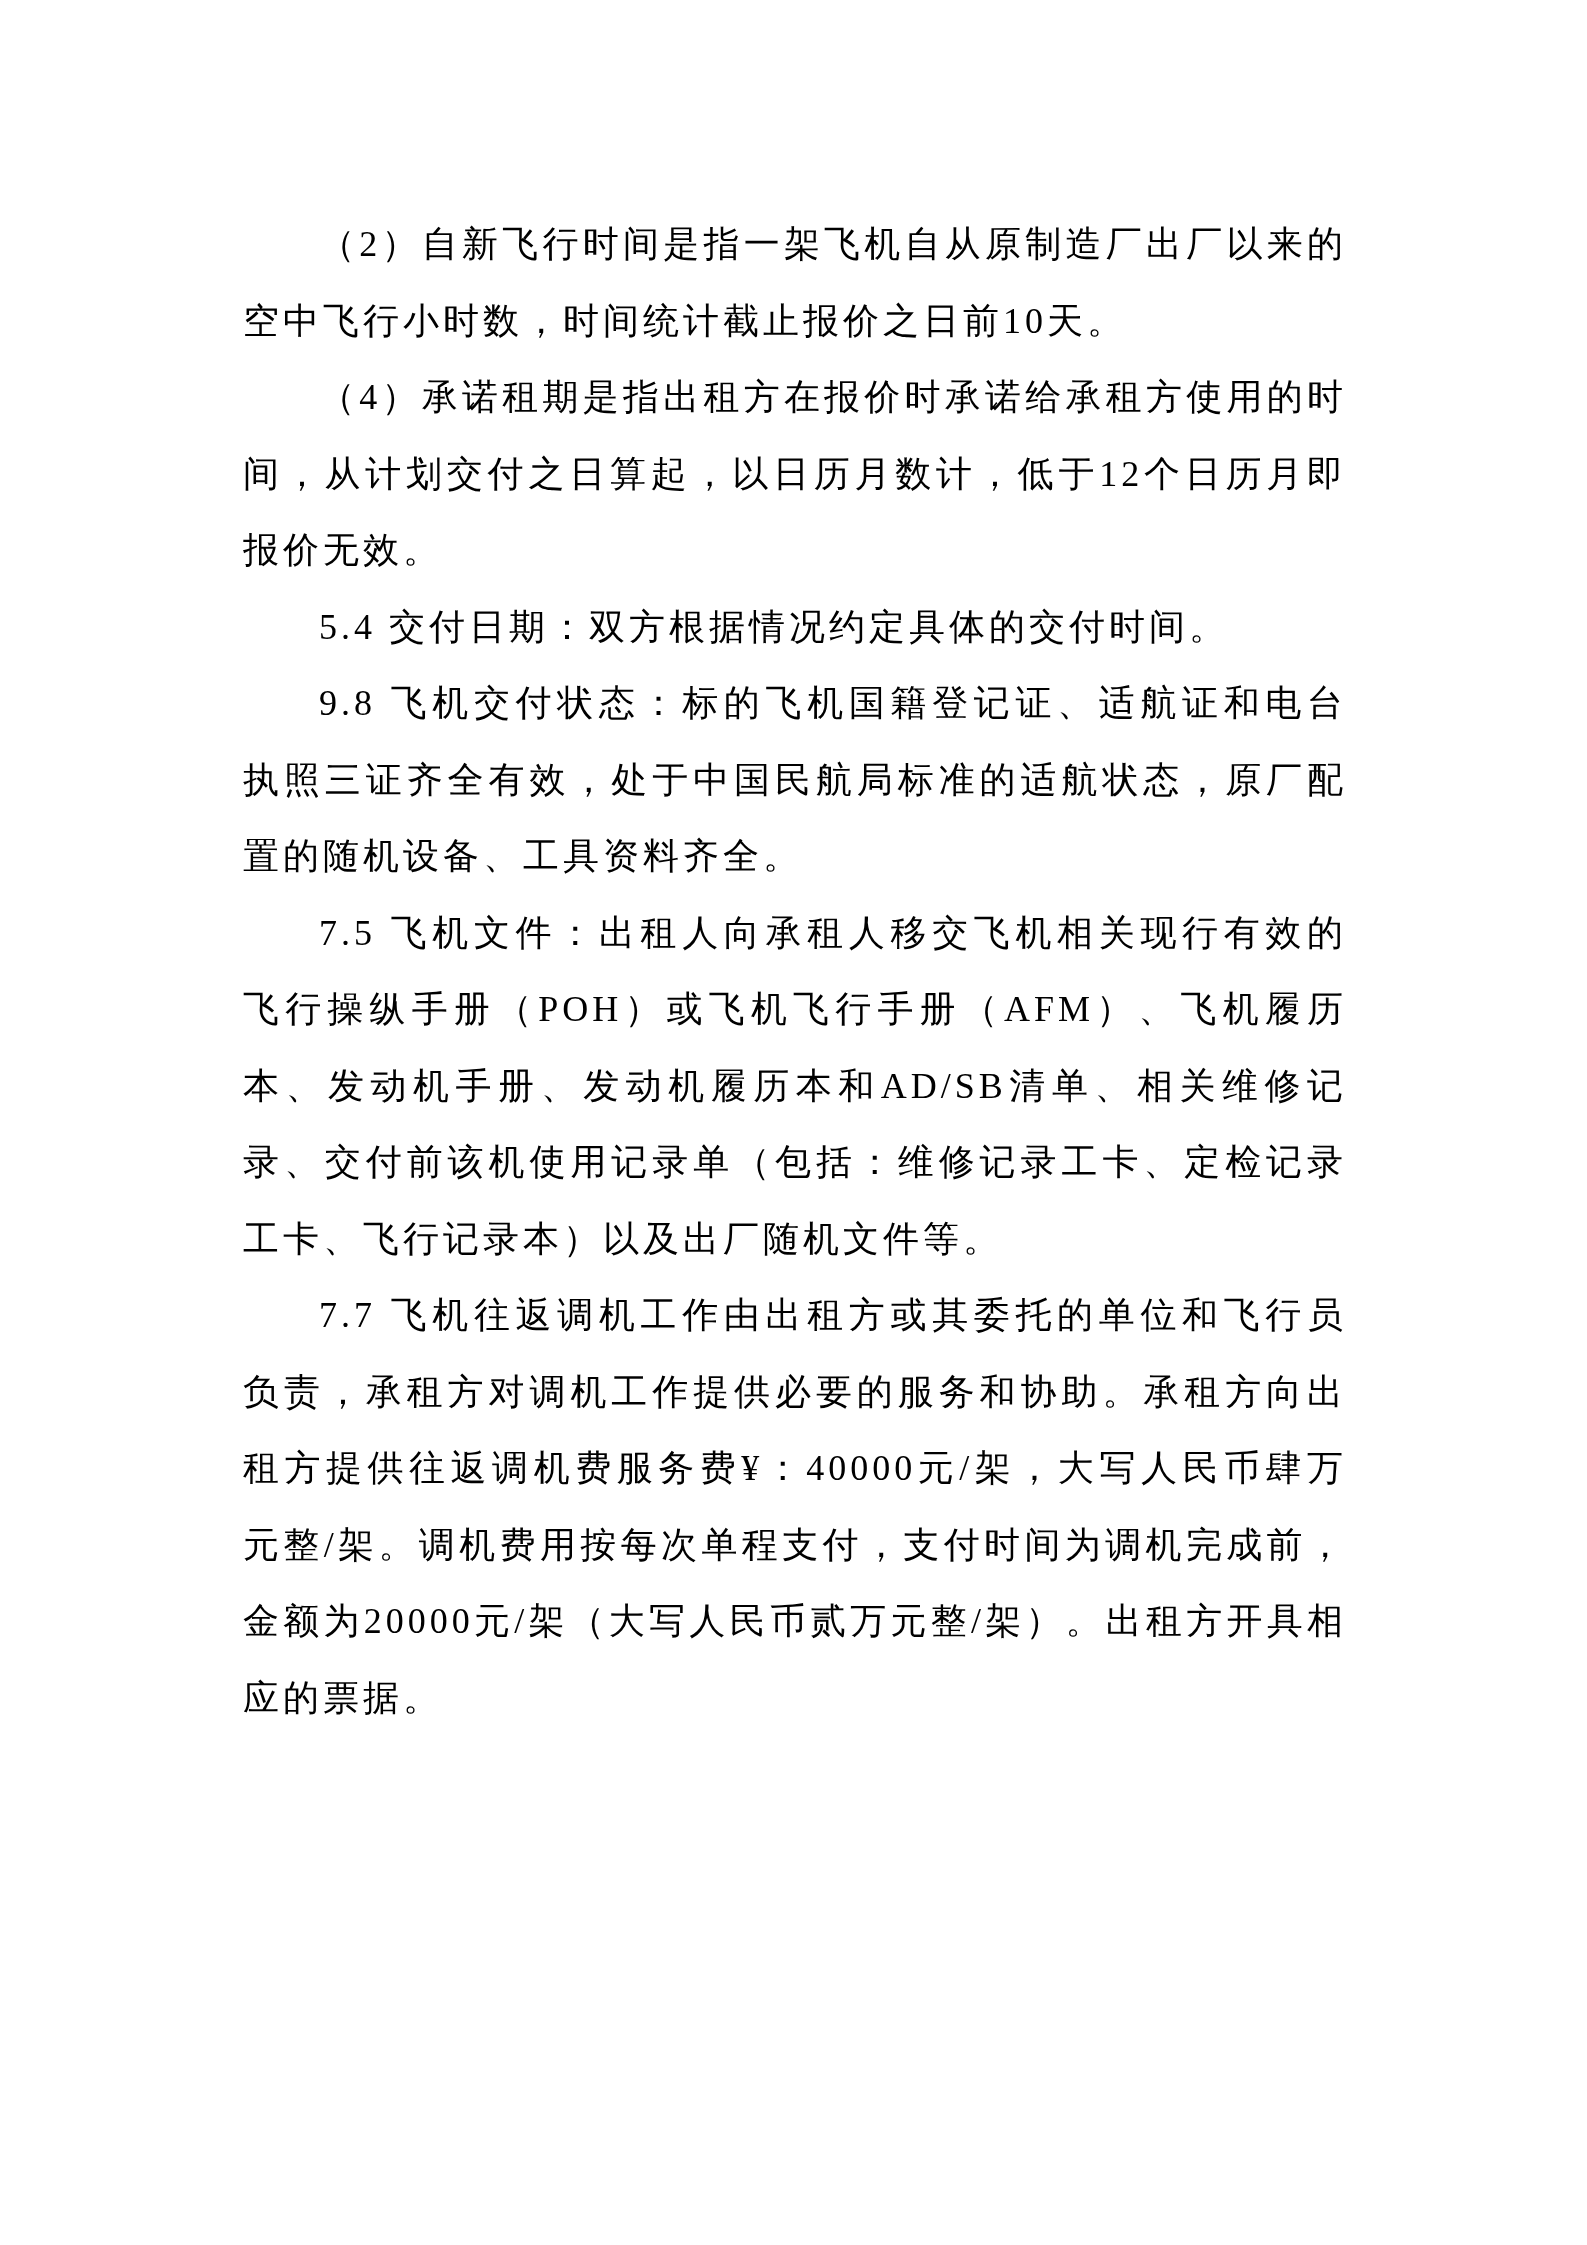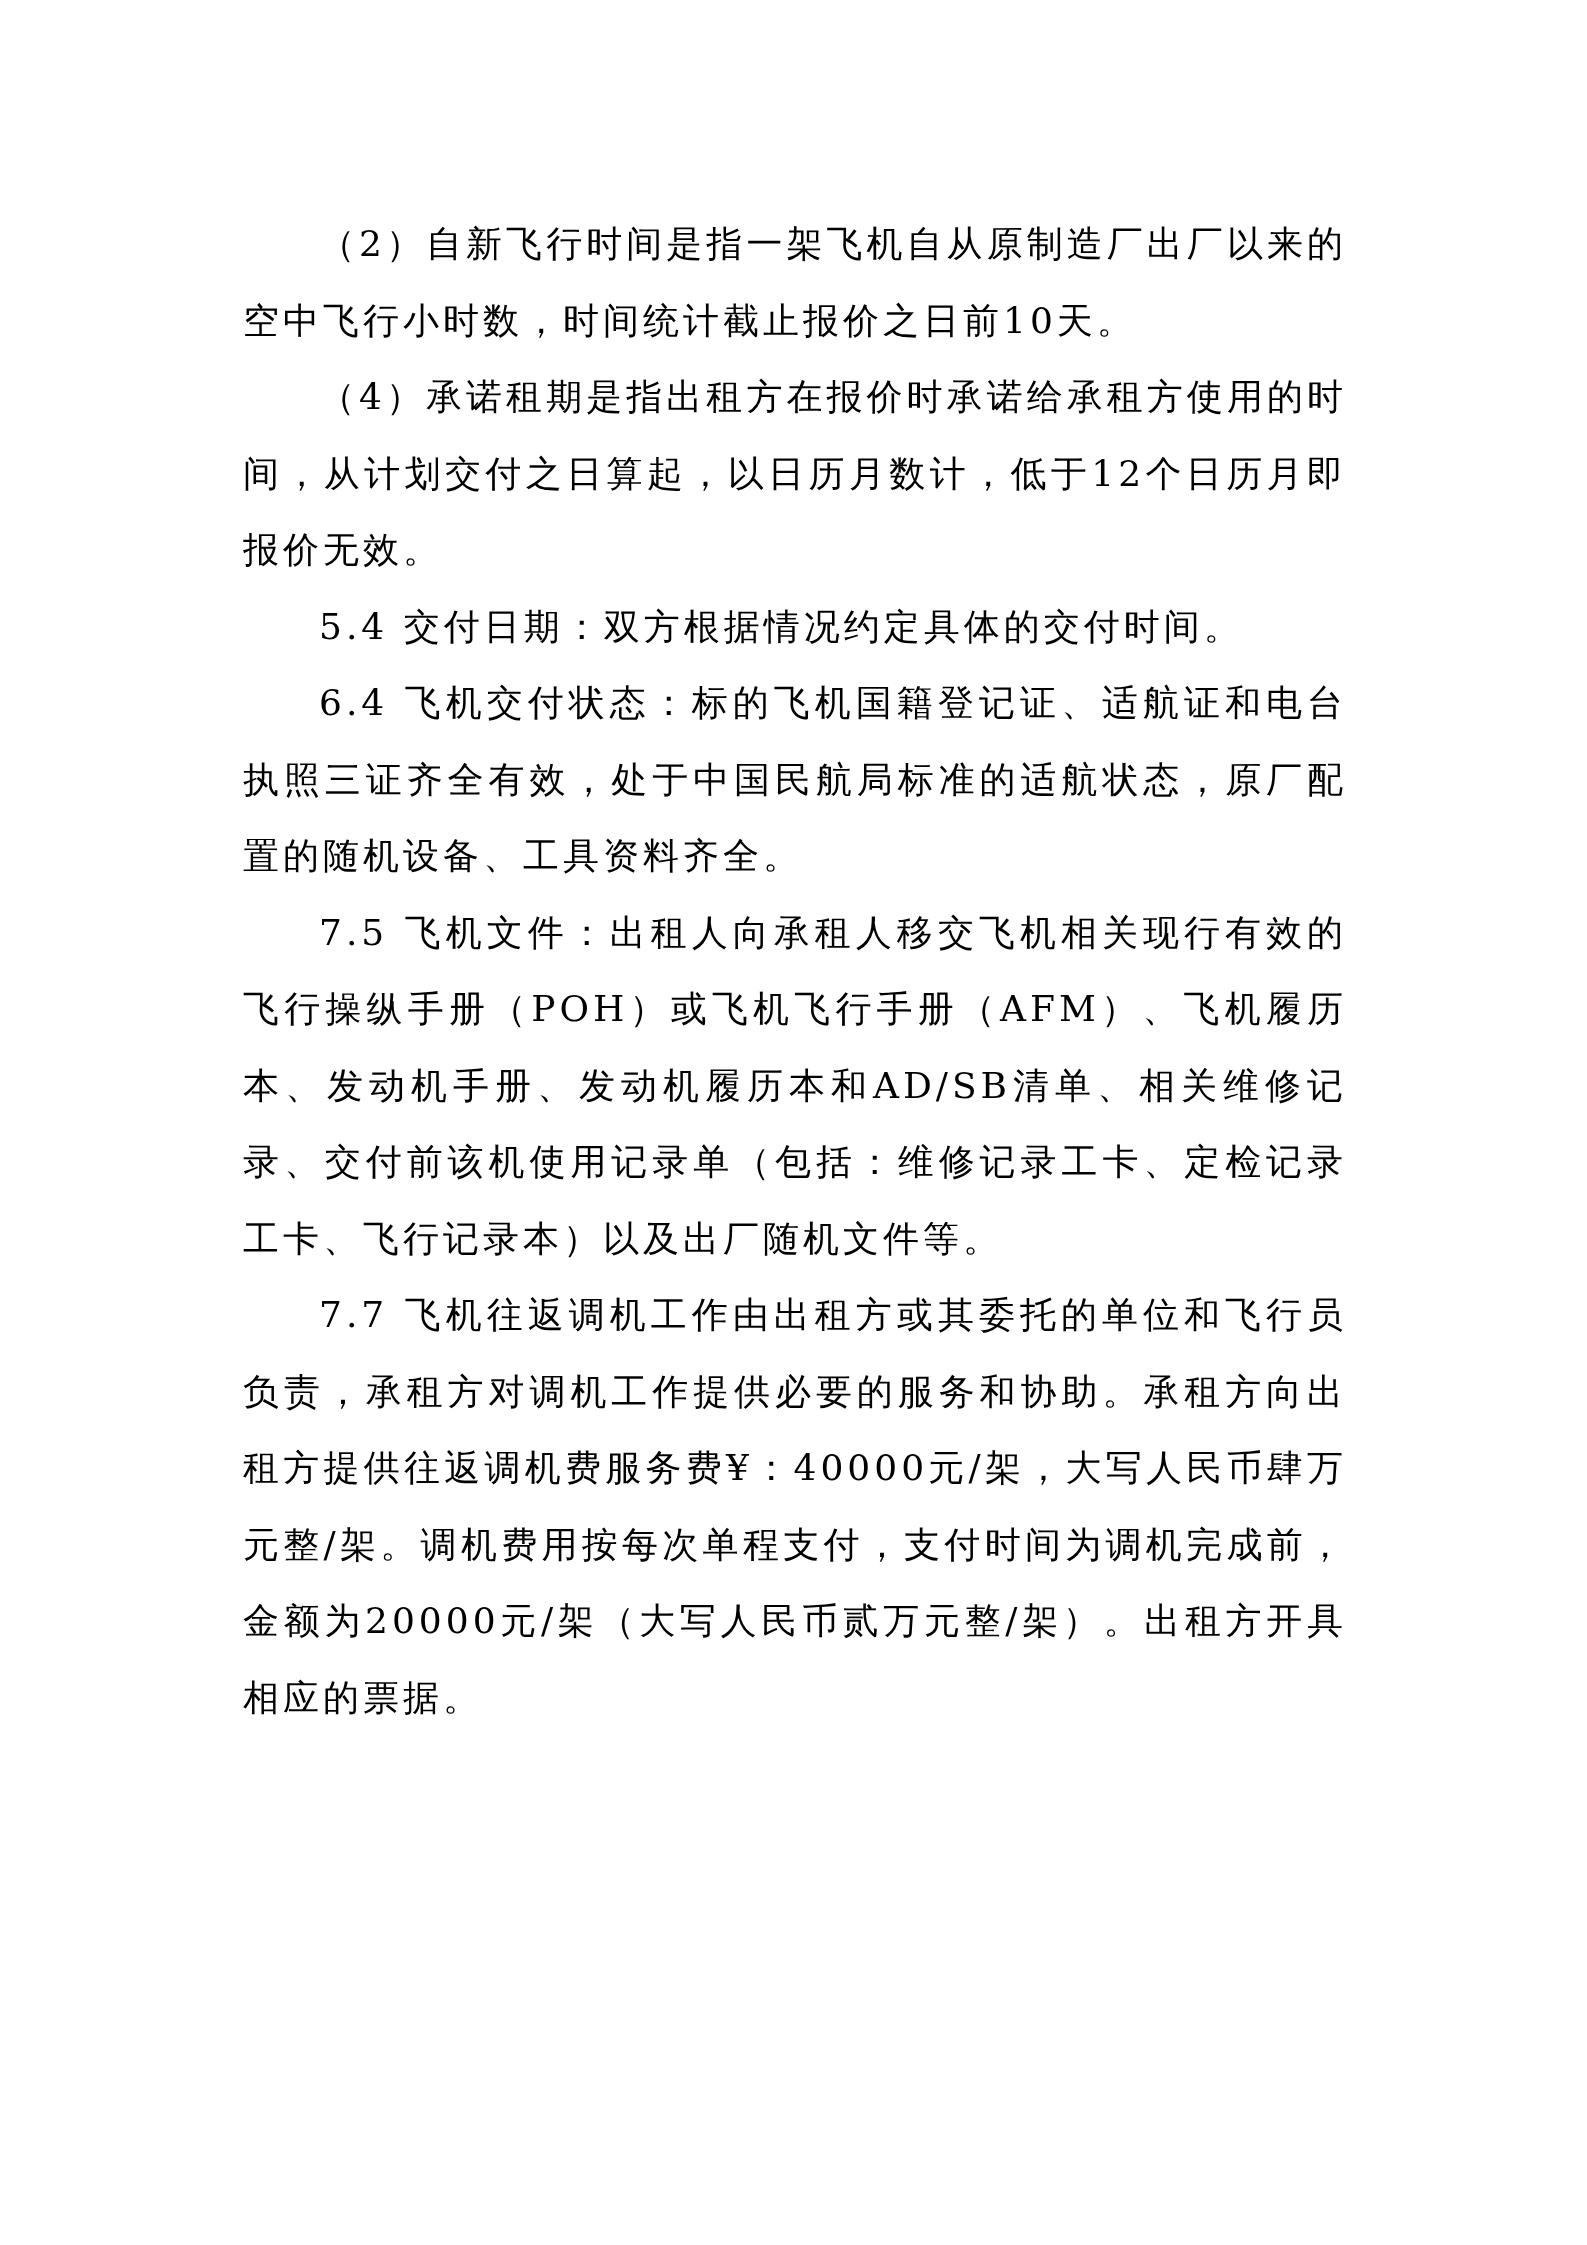--- a/index.html
+++ b/index.html
@@ -13,28 +13,28 @@
   }
   .para {
     margin: 0; padding: 0;
     font-size: 36px;
     line-height: 76.5px;
     letter-spacing: 4px;
     text-align: justify;
     text-align-last: left;
     word-break: break-all;
   }
-  .indent { text-indent: 76px; }
+  .indent { text-indent: 76px; font-family: Liberation Serif, serif; }
   .heading { text-indent: 76px; }
   .u { text-decoration: underline; text-underline-offset: 6px; text-decoration-thickness: 2px; }
 </style>
 </head>
 <body>
 
 <div class="page">
   <p class="para indent">（2）自新飞行时间是指一架飞机自从原制造厂出厂以来的空中飞行小时数，时间统计截止报价之日前10天。</p>
   <p class="para indent">（4）承诺租期是指出租方在报价时承诺给承租方使用的时间，从计划交付之日算起，以日历月数计，低于12个日历月即报价无效。</p>
   <p class="para indent">5.4 交付日期：双方根据情况约定具体的交付时间。</p>
-  <p class="para indent">6.4 飞机交付状态：标的飞机国籍登记证、适航证和电台执照三证齐全有效，处于中国民航局标准的适航状态，原厂配置的随机设备、工具资料齐全。</p>
+  <p class="para indent">9.8 飞机交付状态：标的飞机国籍登记证、适航证和电台执照三证齐全有效，处于中国民航局标准的适航状态，原厂配置的随机设备、工具资料齐全。</p>
   <p class="para indent">7.5 飞机文件：出租人向承租人移交飞机相关现行有效的飞行操纵手册（POH）或飞机飞行手册（AFM）、飞机履历本、发动机手册、发动机履历本和AD/SB清单、相关维修记录、交付前该机使用记录单（包括：维修记录工卡、定检记录工卡、飞行记录本）以及出厂随机文件等。</p>
   <p class="para indent">7.7 飞机往返调机工作由出租方或其委托的单位和飞行员负责，承租方对调机工作提供必要的服务和协助。承租方向出租方提供往返调机费服务费¥：40000元/架，大写人民币肆万元整/架。调机费用按每次单程支付，支付时间为调机完成前，金额为20000元/架（大写人民币贰万元整/架）。出租方开具相应的票据。</p>
 
 </div>
 
 </body></html>

